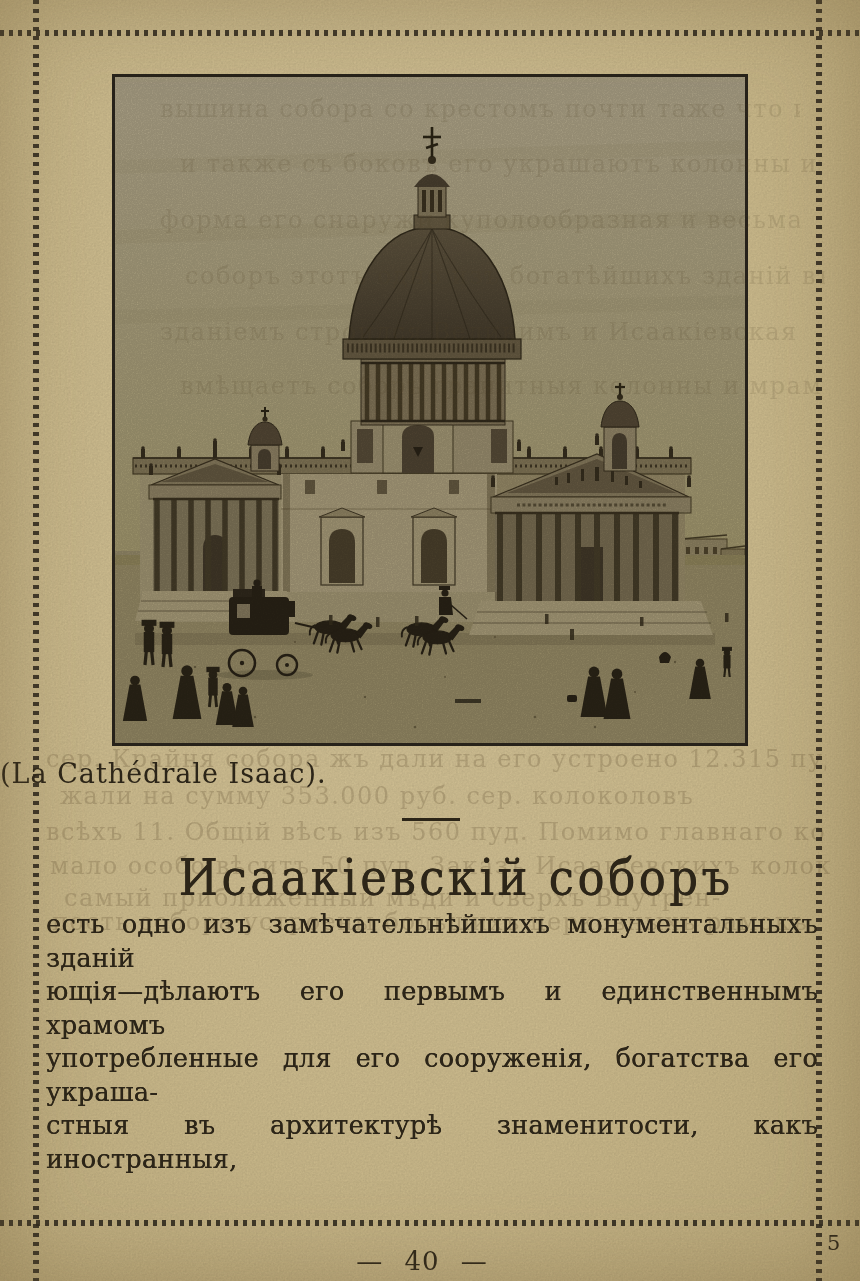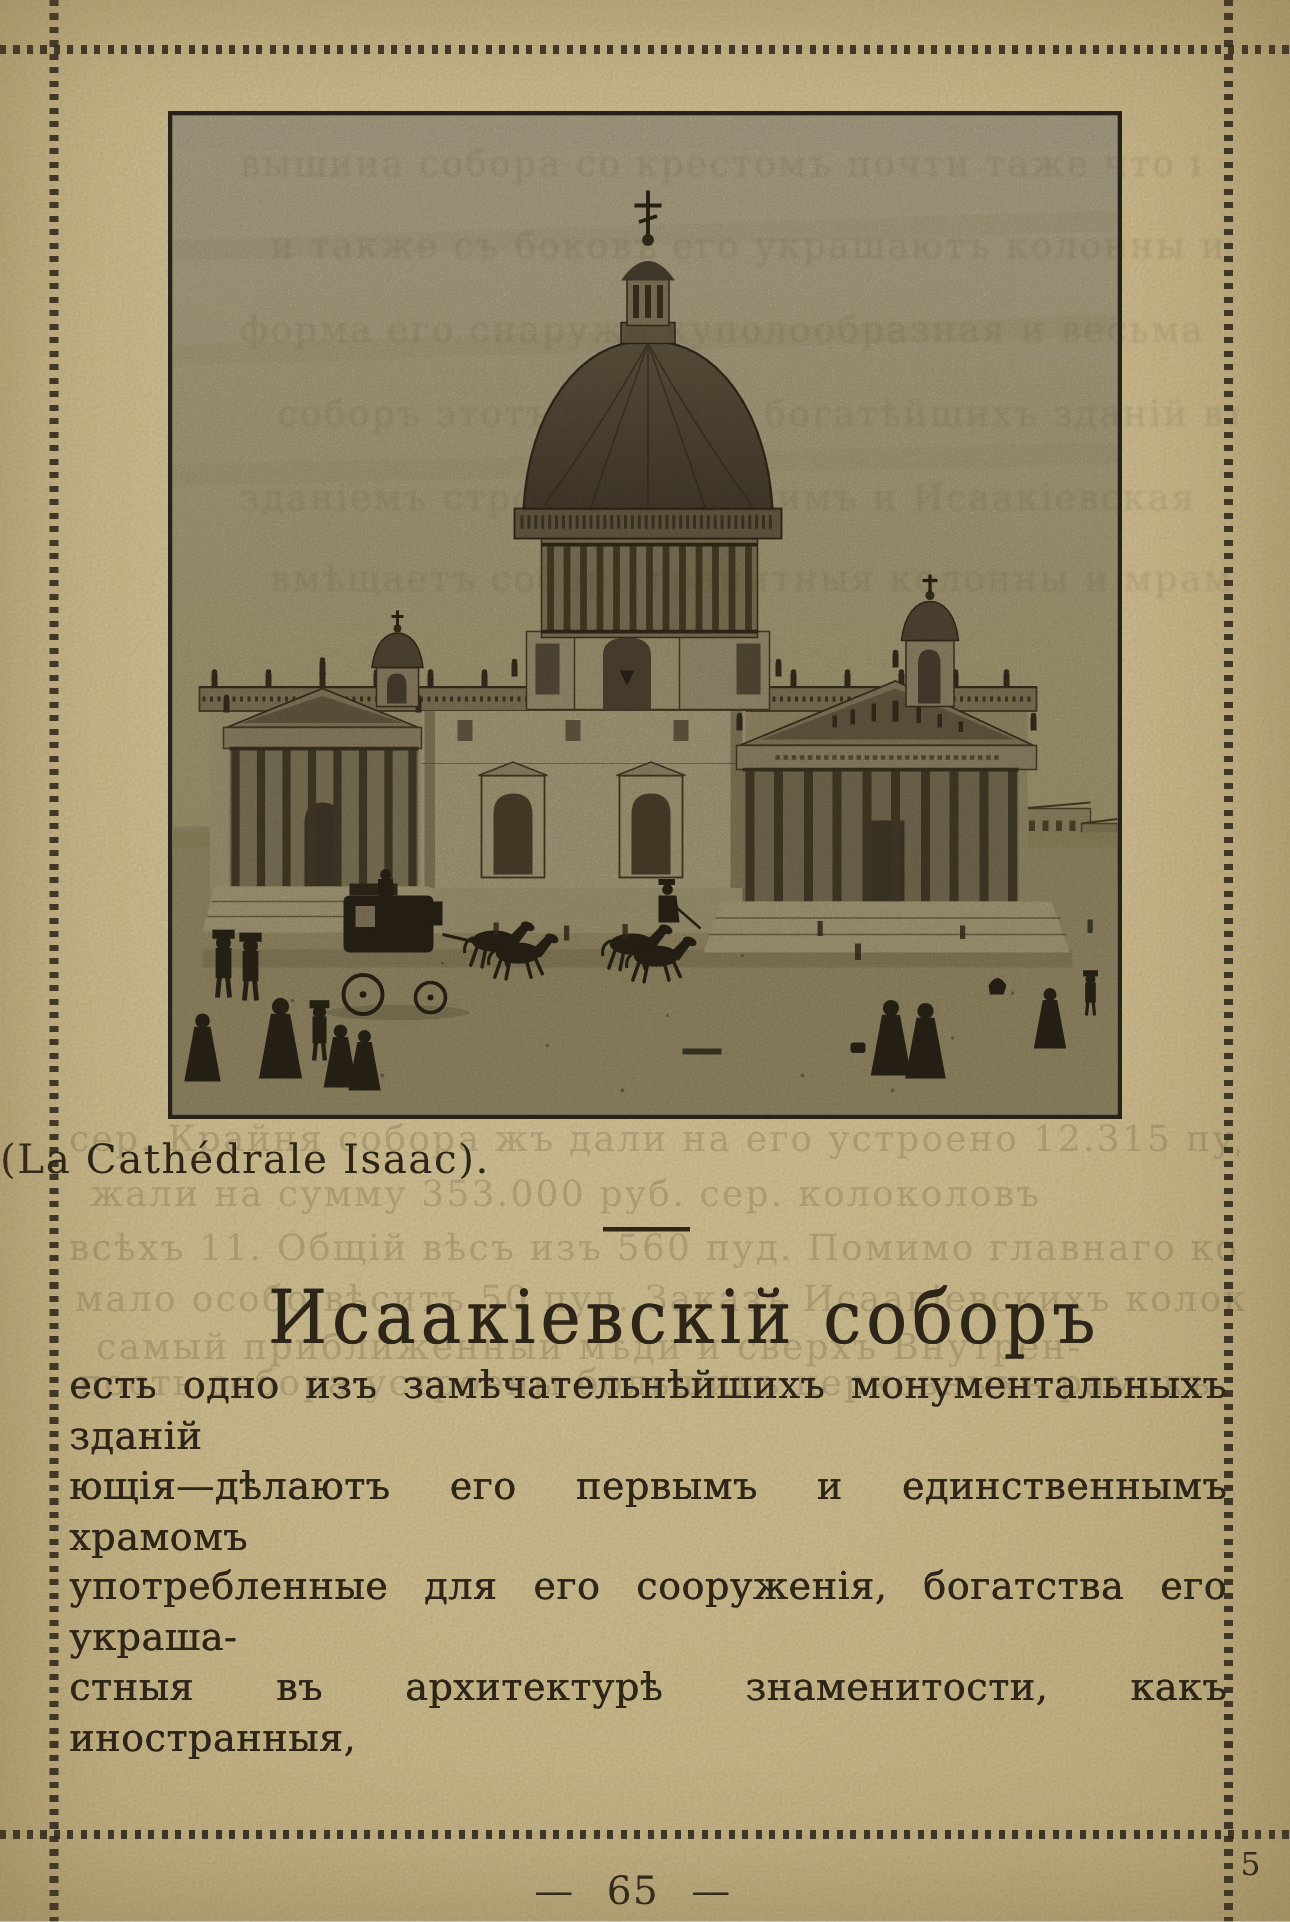--- a/index.html
+++ b/index.html
@@ -396,14 +396,14 @@
 <h1 id="heading" style="margin:0;font-weight:normal;">Исаакіевскій соборъ</h1>
 
 <div id="bodytext">
   <div class="bl">есть одно изъ замѣчательнѣйшихъ монументальныхъ зданій</div>
   <div class="bl">ющія—дѣлаютъ его первымъ и единственнымъ храмомъ</div>
   <div class="bl">употребленные для его сооруженія, богатства его украша-</div>
   <div class="bl">стныя въ архитектурѣ знаменитости, какъ иностранныя,</div>
 
 </div>
 
-<div id="folio">— 65 —</div>
+<div id="folio">— 40 —</div>
 <div id="sig">5</div>
 
 </body></html>

